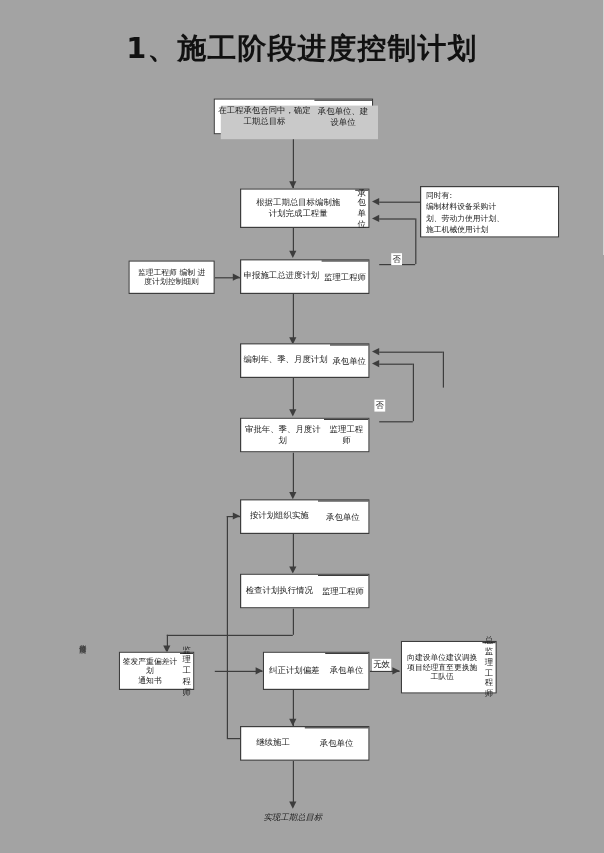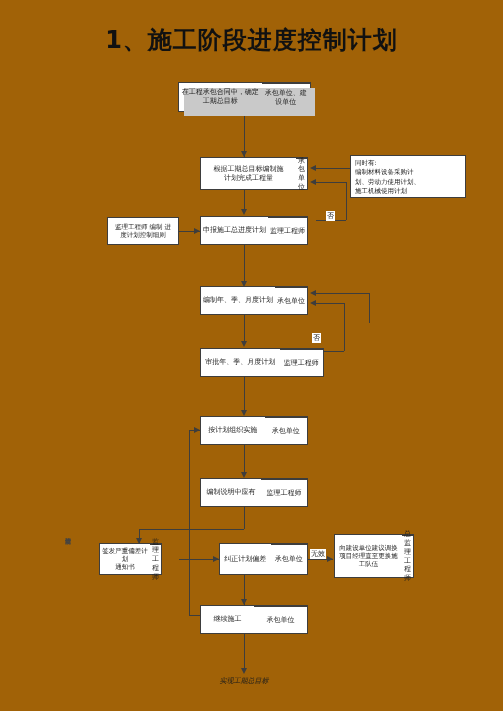--- a/index.html
+++ b/index.html
@@ -8,21 +8,21 @@
     background: #ffffff;
   }
   body {
     font-family: "DejaVu Sans", "Liberation Sans", sans-serif;
     color: #1a1a1a;
   }
   #page {
     position: relative;
     width: 503px;
     height: 711px;
-    background: #a16207;
+    background: #a3a3a3;
     overflow: hidden;
   }
 
   
   .title {
     position: absolute;
     left: 0;
     top: 24px;
     width: 503px;
     text-align: center;
@@ -214,21 +214,21 @@
   <div class="arw left" style="left:310px; top:299.5px;"></div>
   <div class="ln v" style="left:344px; top:303px; height:48px;"></div>
   <div class="ln h" style="left:316px; top:351px; width:28px;"></div>
 
   <div class="edge-label" style="left:312px; top:333px;">否</div>
 
   <div class="ln v" style="left:244px; top:315px; height:28px;"></div>
   <div class="arw down" style="left:240.5px; top:341px;"></div>
 
 
-  <div class="node" style="left:200px; top:348px; width:124px; height:29px;">
+  <div class="node" style="left:200px; top:348px; width:108px; height:29px;">
     <div class="cell">审批年、季、月度计划</div>
     <div class="cell divider">监理工程师</div>
   </div>
 
   <div class="ln v" style="left:244px; top:377px; height:36px;"></div>
   <div class="arw down" style="left:240.5px; top:410px;"></div>
 
   <div class="node" style="left:200px; top:416px; width:108px; height:29px;">
     <div class="cell">按计划组织实施</div>
     <div class="cell divider">承包单位</div>
@@ -236,21 +236,21 @@
 
   <div class="ln h" style="left:189px; top:430px; width:11px;"></div>
   <div class="arw right" style="left:194px; top:426.5px;"></div>
   <div class="ln v" style="left:189px; top:430px; height:185px;"></div>
   <div class="ln h" style="left:189px; top:615px; width:11px;"></div>
 
   <div class="ln v" style="left:244px; top:445px; height:31px;"></div>
   <div class="arw down" style="left:240.5px; top:472px;"></div>
 
   <div class="node" style="left:200px; top:478px; width:108px; height:29px;">
-    <div class="cell">编制说明中应有</div>
+    <div class="cell">检查计划执行情况</div>
     <div class="cell divider">监理工程师</div>
   </div>
 
   <div class="ln v" style="left:244px; top:507px; height:22px;"></div>
   <div class="ln h" style="left:139px; top:529px; width:105px;"></div>
   <div class="ln v" style="left:139px; top:529px; height:14px;"></div>
   <div class="arw down" style="left:135.5px; top:538px;"></div>
 
   <div class="node" style="left:99px; top:543px; width:63px; height:32px;">
     <div class="cell" style="font-size:6.5px;">签发严重偏差计划

